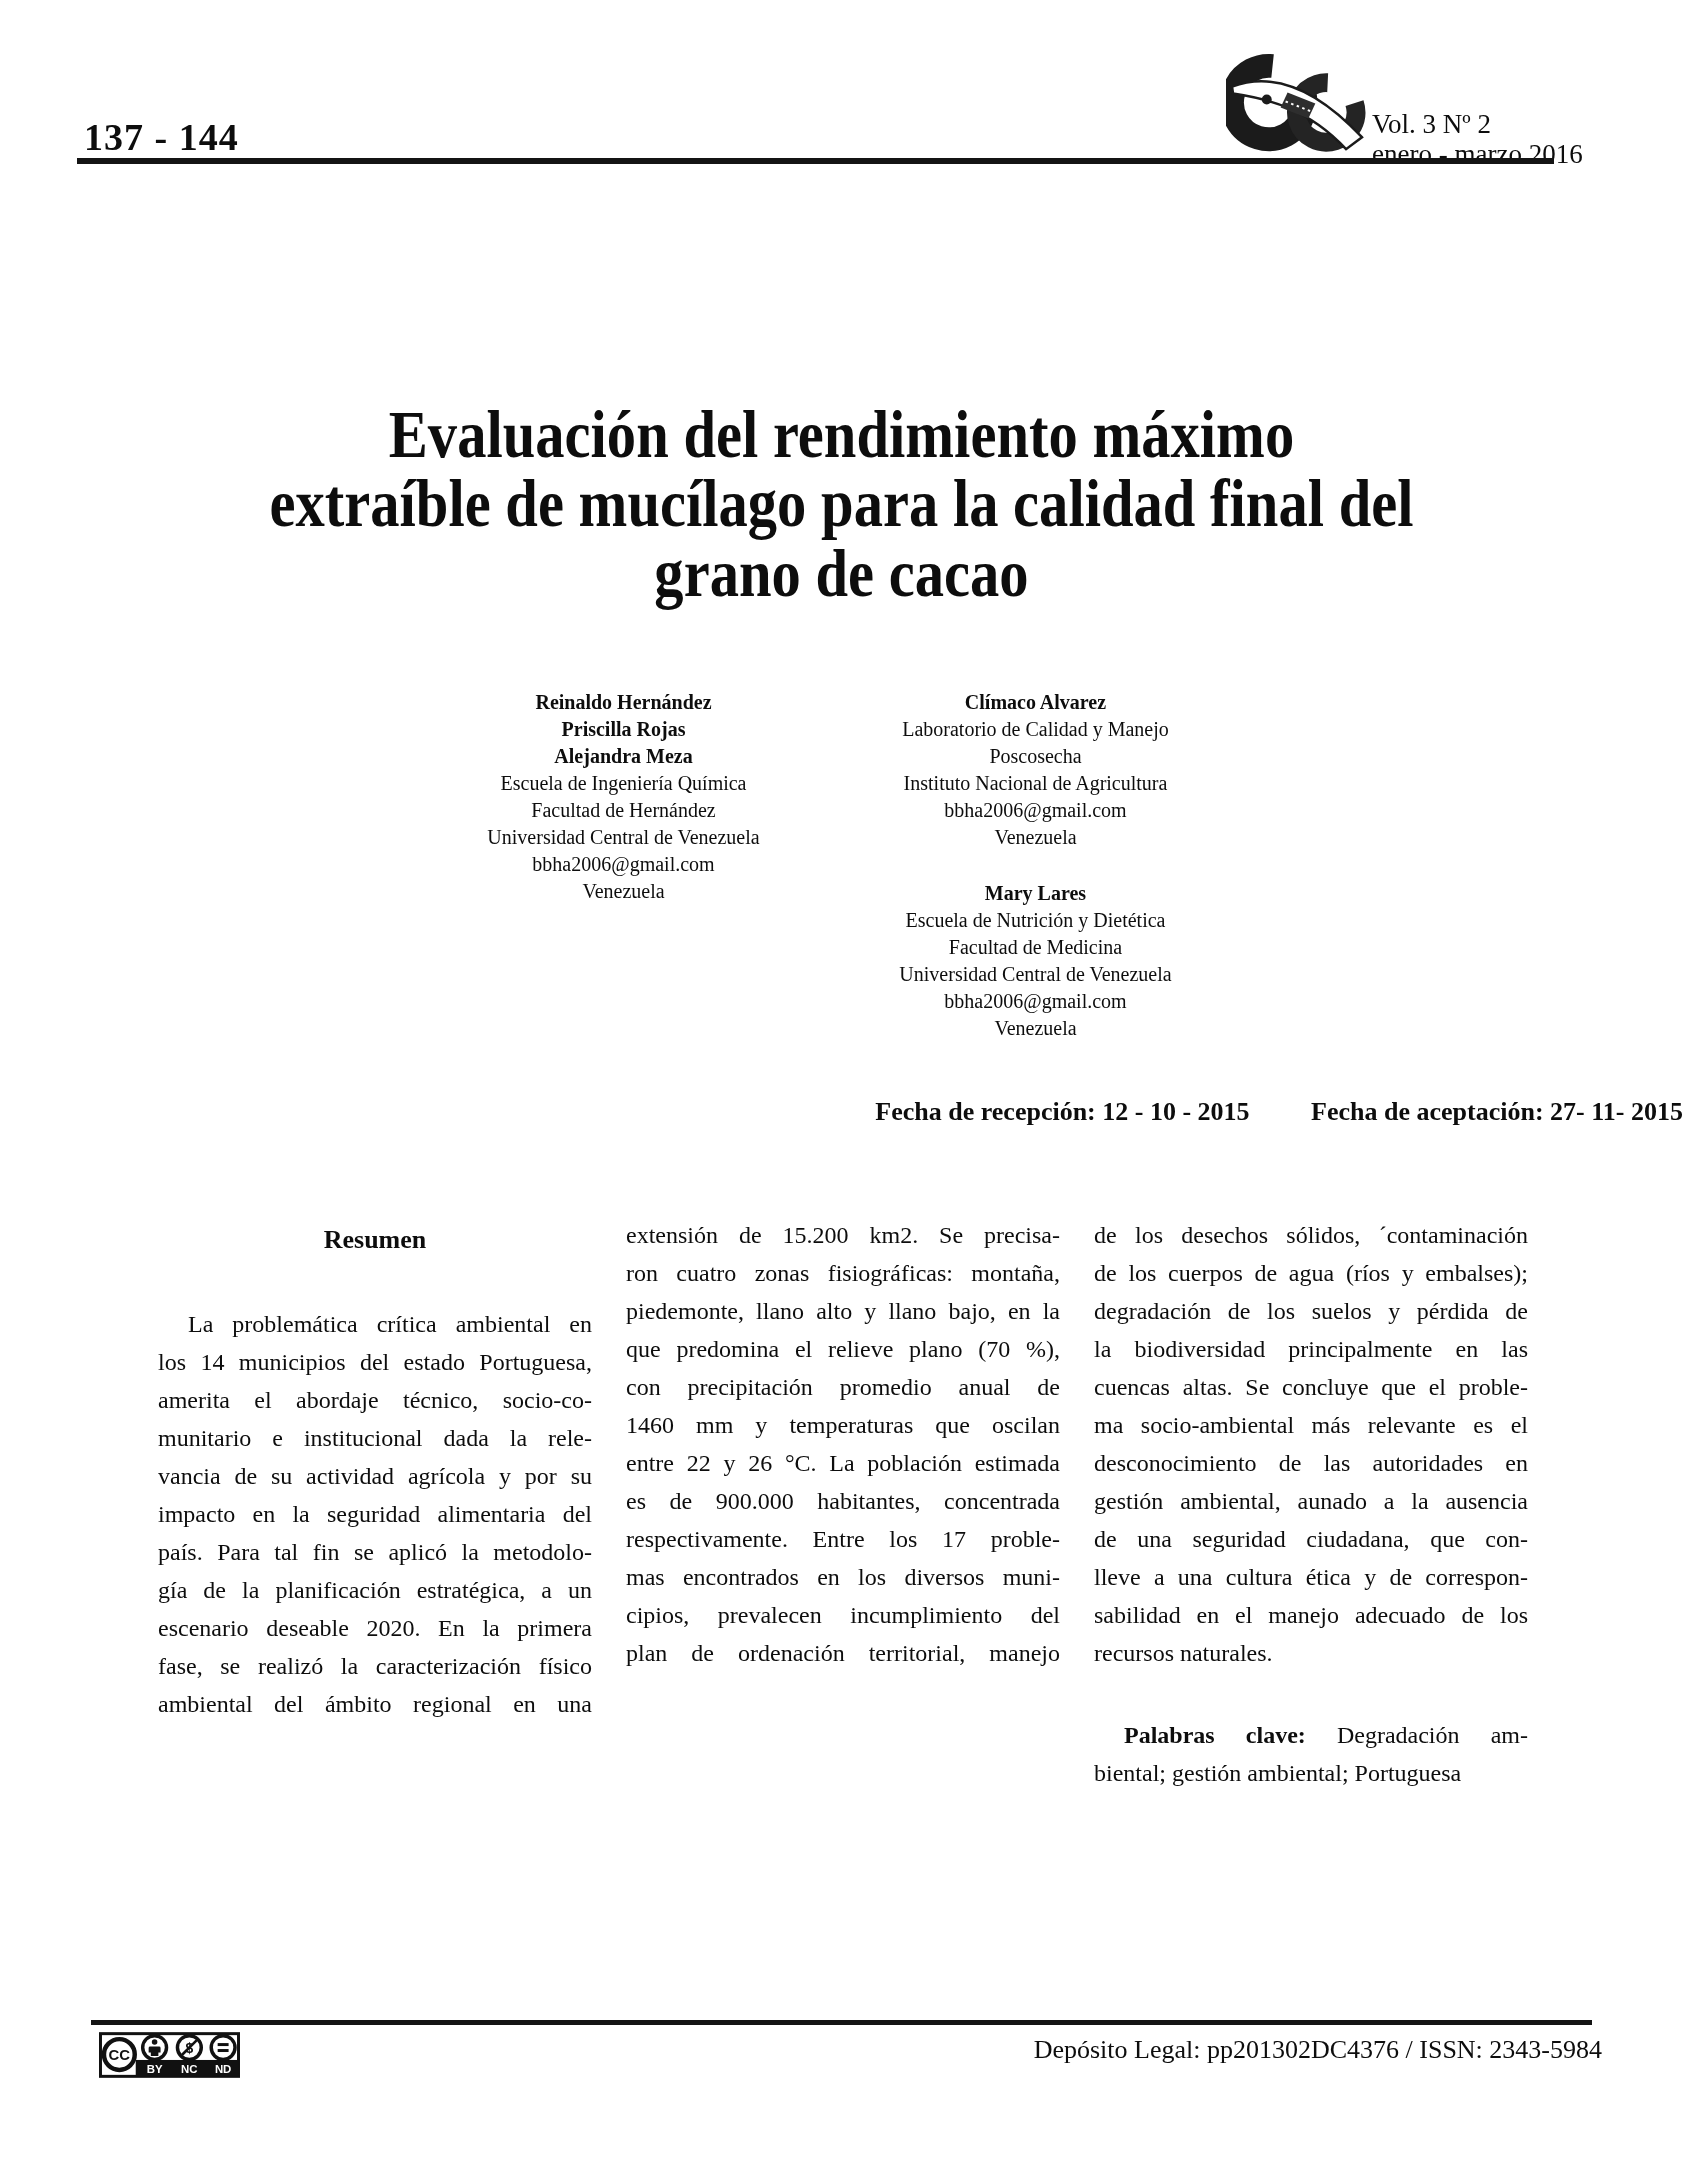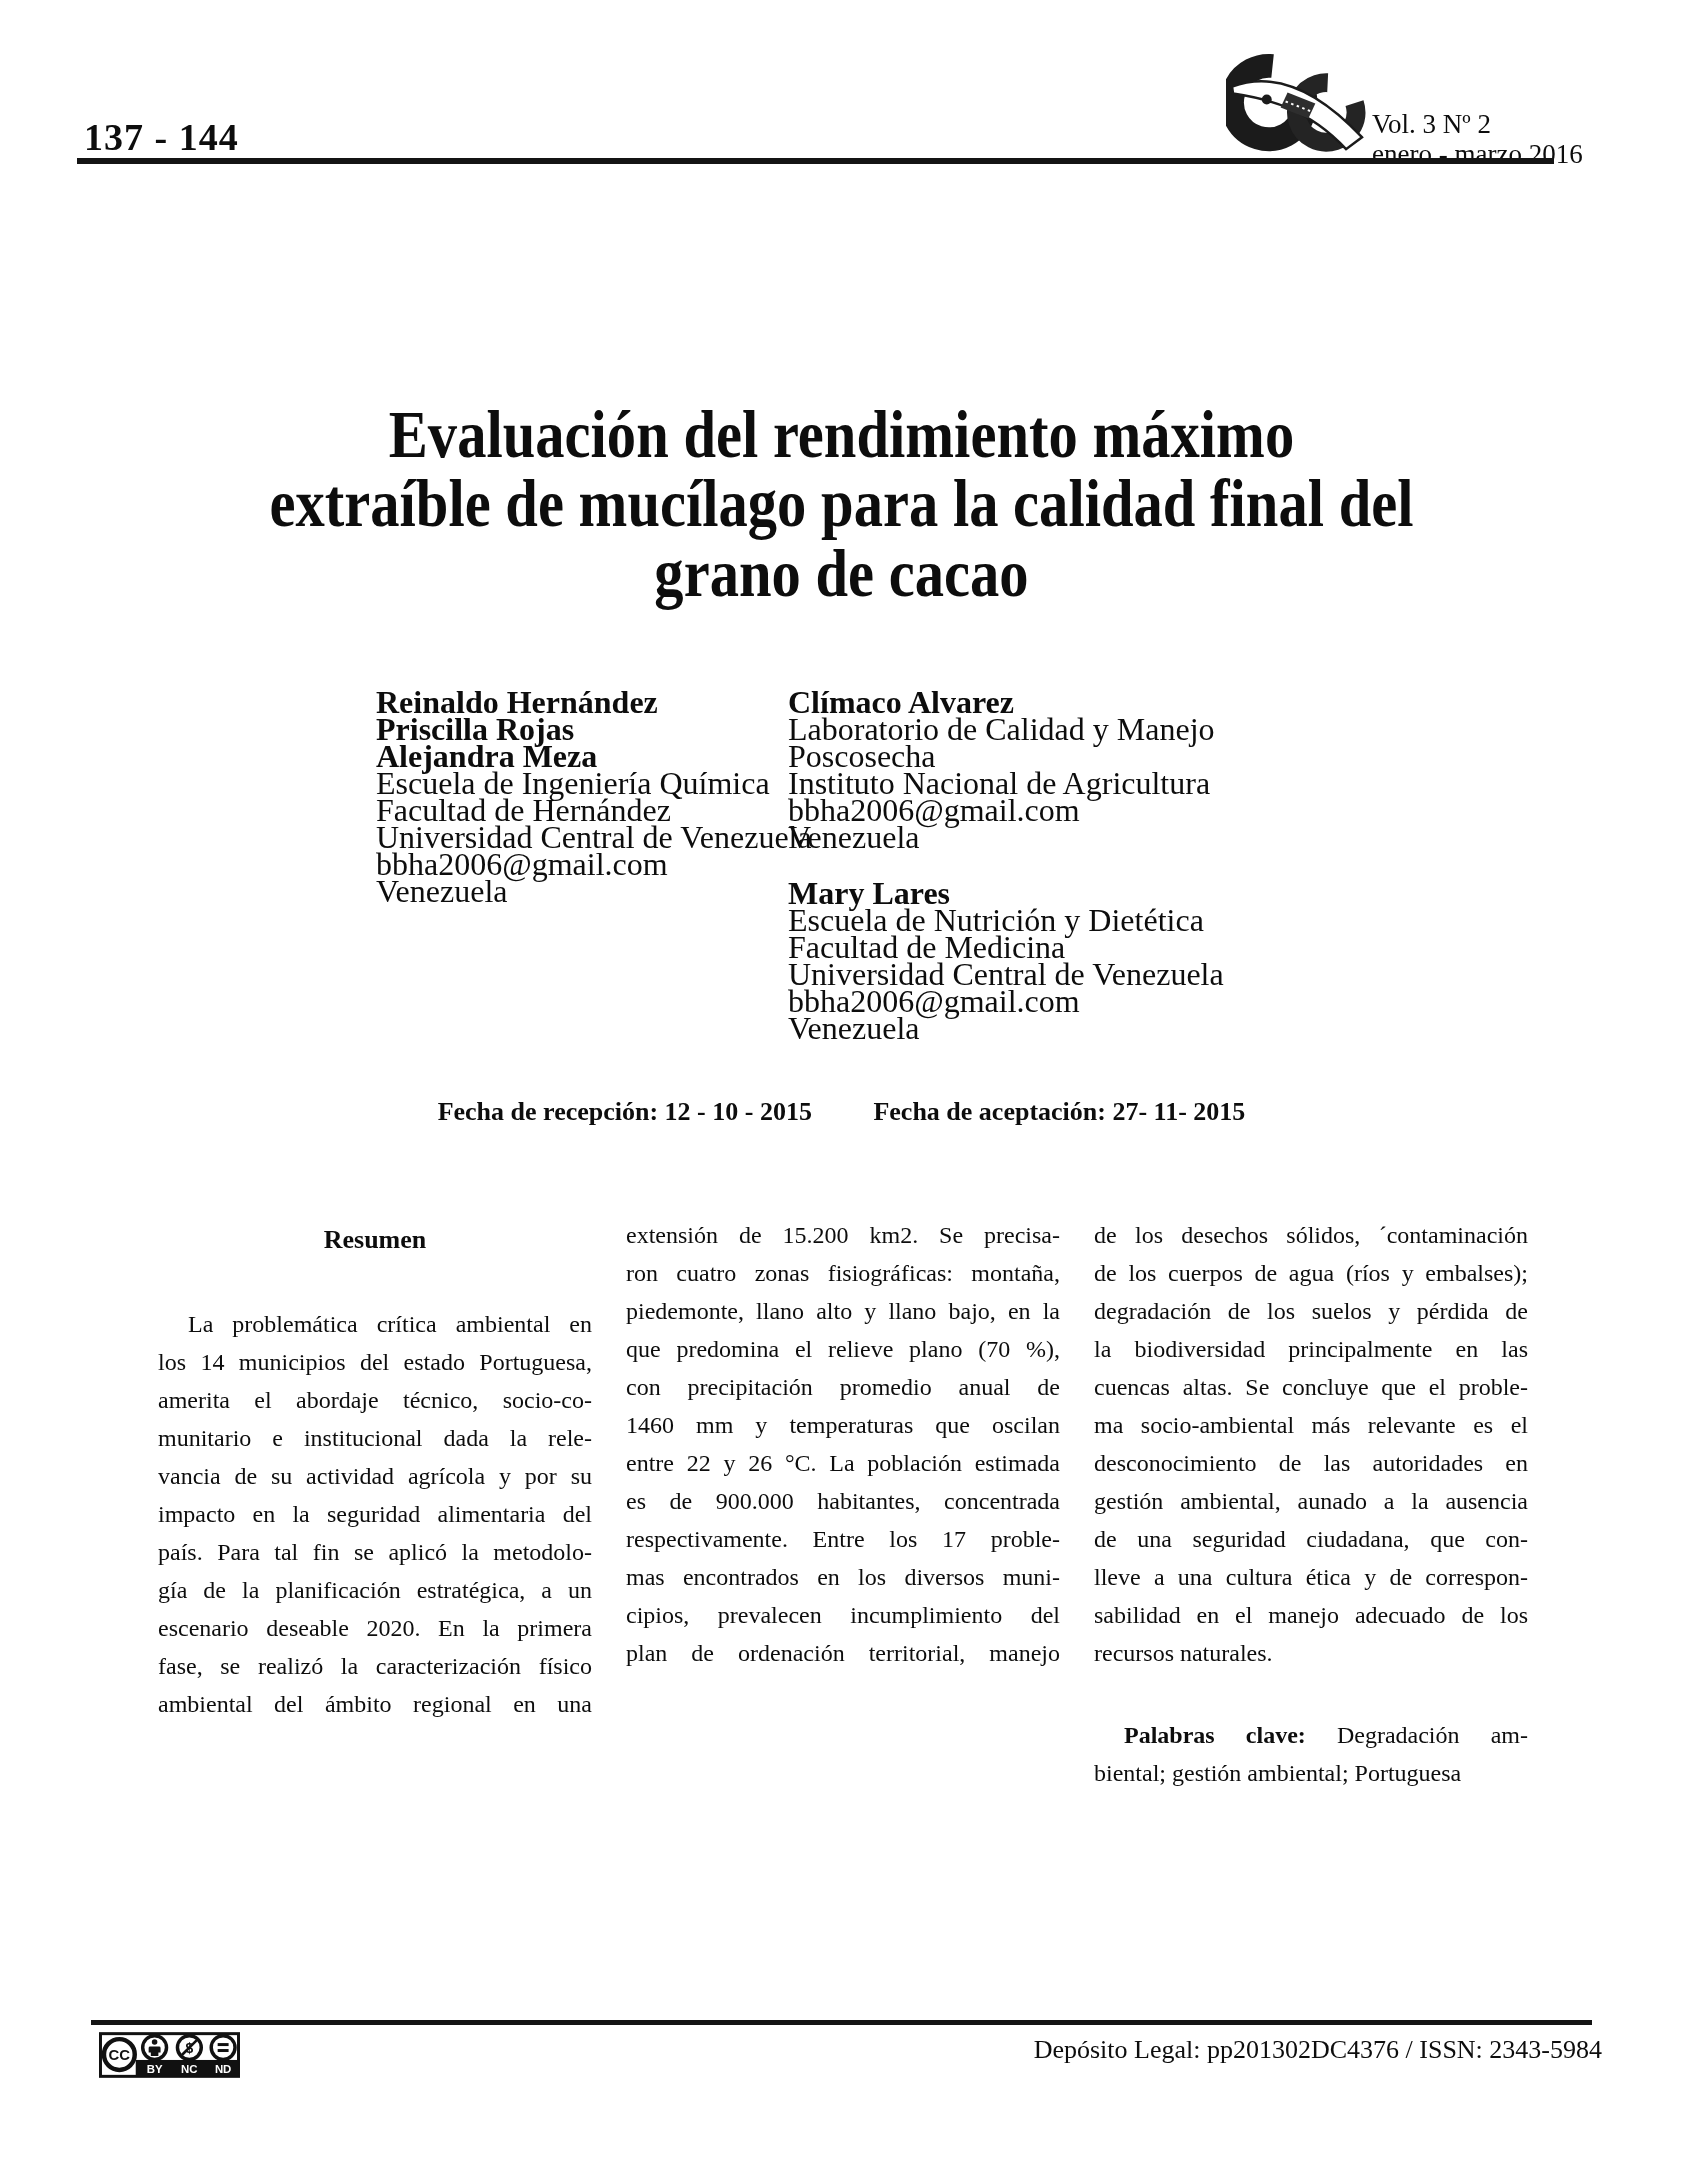--- a/index.html
+++ b/index.html
@@ -33,31 +33,31 @@
   .article-title {
     position:absolute; left:89px; top:358px; width:1505px;
     font-size:63px; line-height:65px; font-weight:bold;
     text-align:center;
     transform:scale(0.93,1.07); transform-origin:50% 0;
   }
 
   
   .authors-col {
     position:absolute; top:689px; width:495px;
-    font-size:32px; line-height:27px; text-align:left;
+    font-size:20px; line-height:27px; text-align:center;
   }
   .authors-col.left  { left:376px; }
   .authors-col.right { left:788px; }
   .author-names { font-weight:bold; }
   .group-gap { height:29px; }
 
   
   .dates {
     position:absolute; left:0; top:1097px; width:1683px;
-    text-align:center; font-weight:bold; font-size:26px; white-space:nowrap;
+    text-align:right; font-weight:bold; font-size:26px; white-space:nowrap;
   }
   .dates span + span { margin-left:55px; }
 
   
   .abstract {
     position:absolute; left:158px; top:1216px; width:1370px;
     display:flex; gap:34px;
     font-size:24px; line-height:38px;
   }
   .abs-col { flex:1; min-width:0; }

